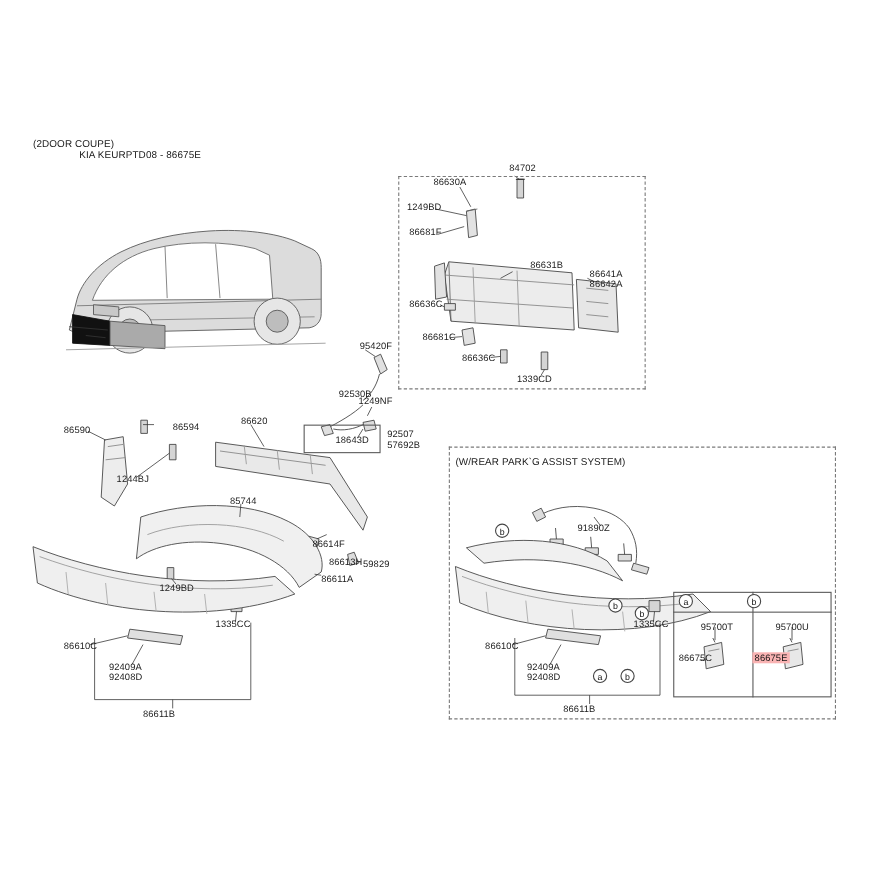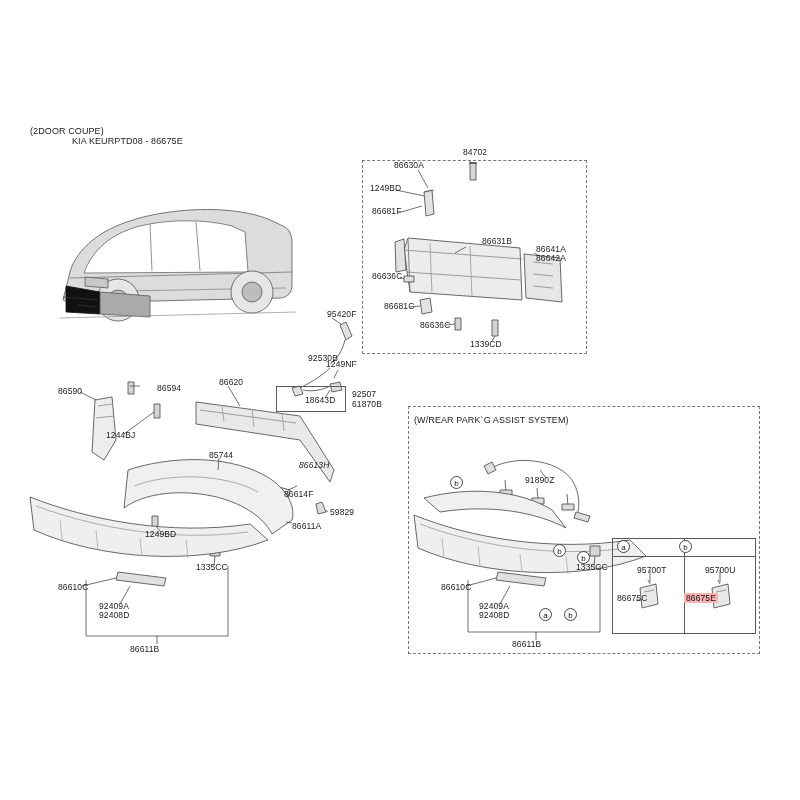--- a/index.html
+++ b/index.html
@@ -283,28 +283,28 @@
   <div class="lbl" style="left:372px; top:271px;">86636C</div>
   <div class="lbl" style="left:384px; top:301px;">86681C</div>
   <div class="lbl" style="left:420px; top:320px;">86636C</div>
   <div class="lbl" style="left:470px; top:339px;">1339CD</div>
 
   <div class="lbl" style="left:327px; top:309px;">95420F</div>
   <div class="lbl" style="left:326px; top:359px;">1249NF</div>
   <div class="lbl" style="left:308px; top:353px;">92530B</div>
   <div class="lbl" style="left:305px; top:395px;">18643D</div>
   <div class="lbl" style="left:352px; top:389px;">92507</div>
-  <div class="lbl" style="left:352px; top:399px;">61870B</div>
+  <div class="lbl" style="left:352px; top:399px;">57692B</div>
 
   <div class="lbl" style="left:58px; top:386px;">86590</div>
   <div class="lbl" style="left:141px; top:383px;padding-left:16px;">86594</div>
   <div class="lbl" style="left:219px; top:377px;">86620</div>
   <div class="lbl" style="left:106px; top:430px;">1244BJ</div>
   <div class="lbl" style="left:209px; top:450px;">85744</div>
-  <div class="lbl" style="left:299px; top:460px;font-style:italic;">86613H</div>
+  <div class="lbl" style="left:299px; top:506px;">86613H</div>
   <div class="lbl" style="left:284px; top:489px;">86614F</div>
   <div class="lbl" style="left:330px; top:507px;">59829</div>
   <div class="lbl" style="left:292px; top:521px;">86611A</div>
   <div class="lbl" style="left:145px; top:529px;">1249BD</div>
   <div class="lbl" style="left:196px; top:562px;">1335CC</div>
   <div class="lbl" style="left:58px; top:582px;">86610C</div>
   <div class="lbl" style="left:99px; top:601px;">92409A</div>
   <div class="lbl" style="left:99px; top:610px;">92408D</div>
   <div class="lbl" style="left:130px; top:644px;">86611B</div>
 

